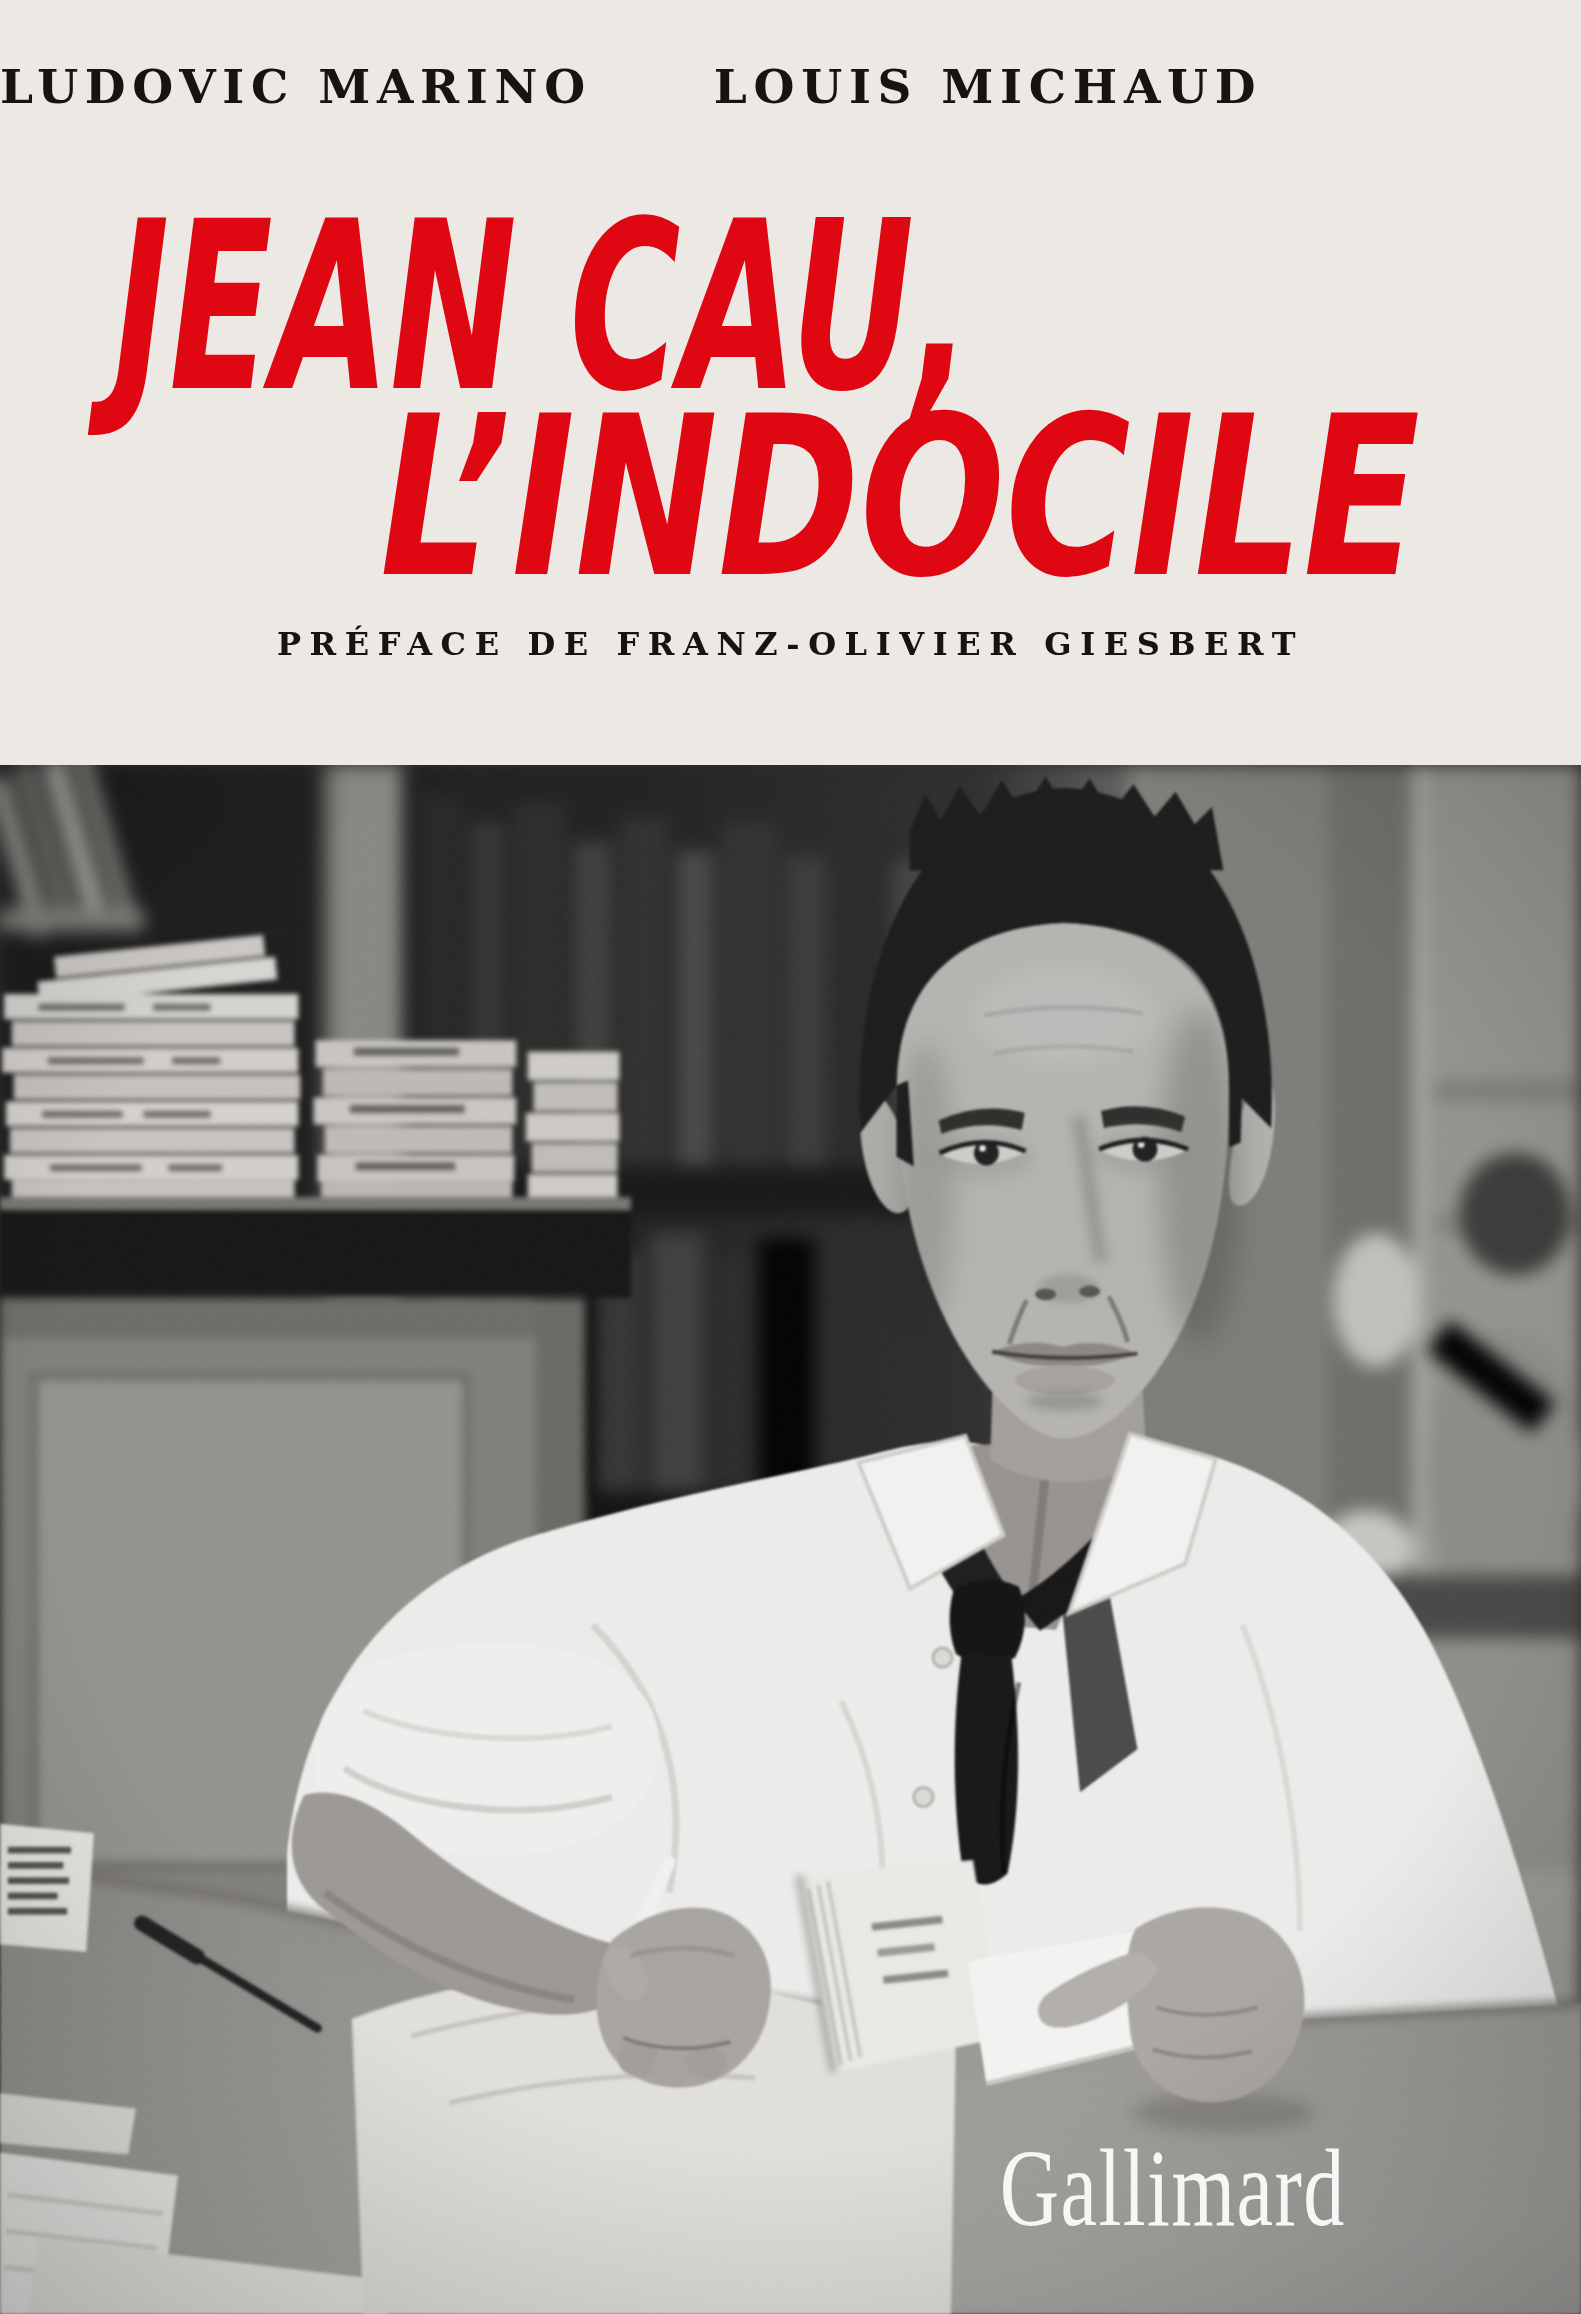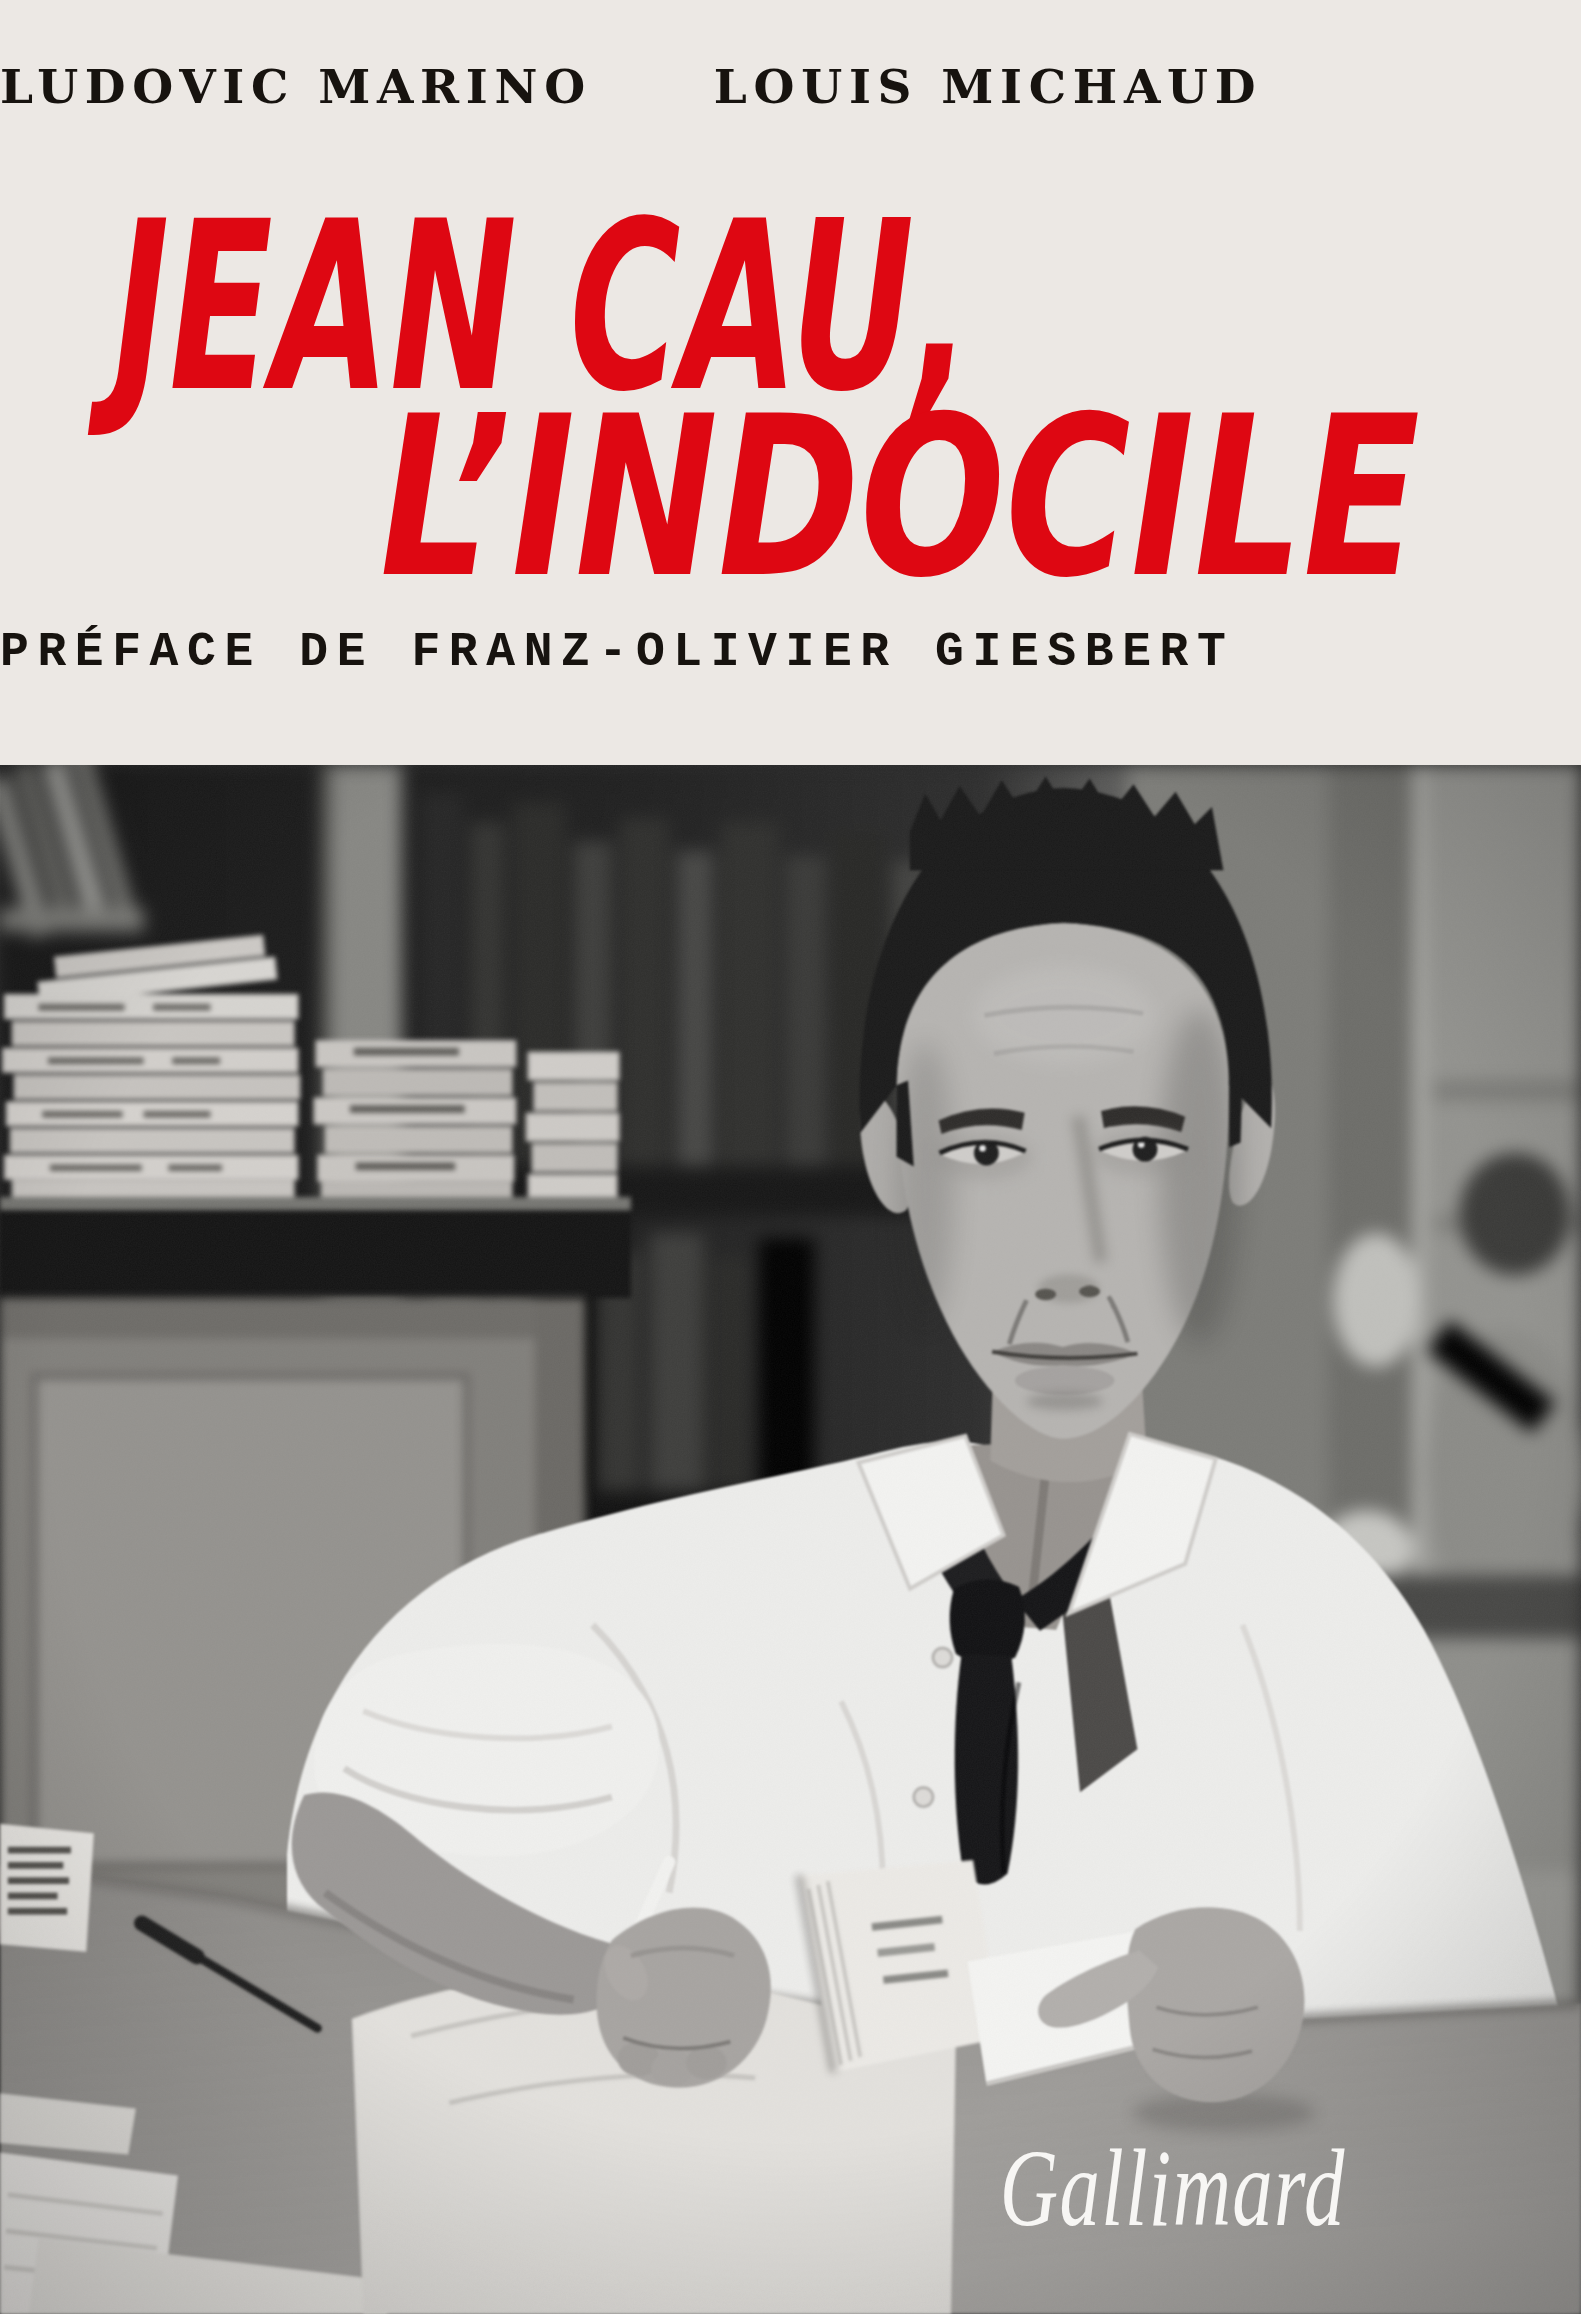--- a/index.html
+++ b/index.html
@@ -6,23 +6,23 @@
   .cover{position:relative;width:1581px;height:2314px;overflow:hidden;background:#ece8e4;
          font-family:"DejaVu Serif","Liberation Serif",serif;}
   .header{position:absolute;left:0;top:0;width:1581px;height:765px;background:#ece8e4;}
   .authors{position:absolute;top:59px;left:0;width:100%;display:flex;justify-content:flex-start;gap:122px;
            font-weight:bold;font-size:47px;letter-spacing:6.7px;color:#17130f;}
   .title-line{position:absolute;color:#de0712;font-family:"DejaVu Sans","Liberation Sans",sans-serif;
               font-style:italic;font-weight:bold;white-space:nowrap;line-height:1;
               transform-origin:left top;}
   .title-1{top:191px;left:113px;font-size:233px;transform:scaleX(0.65);}
   .title-2{top:386px;left:380px;font-size:222px;transform:scaleX(0.77);}
-  .preface{position:absolute;top:625px;left:0;width:100%;
-           font-weight:bold;font-size:48px;letter-spacing:8.6px;color:#17130f;font-family:Liberation Mono, monospace;}
-  .photo{position:absolute;left:0;top:765px;width:1581px;height:1549px;background:#2a2a2a;font-style:italic;}
+  .preface{position:absolute;top:625px;left:0;width:100%;text-align:center;
+           font-weight:bold;font-size:32px;letter-spacing:8.6px;color:#17130f;}
+  .photo{position:absolute;left:0;top:765px;width:1581px;height:1549px;background:#2a2a2a;}
   .photo svg{display:block;}
   .publisher-text{font-family:"Liberation Serif","DejaVu Serif",serif;font-weight:400;
                   fill:#f7f6f4;font-size:116px;letter-spacing:2px;}
 </style>
 </head>
 <body>
 
 <div class="cover">
 
   <div class="header">

